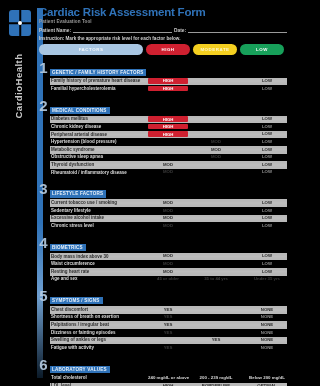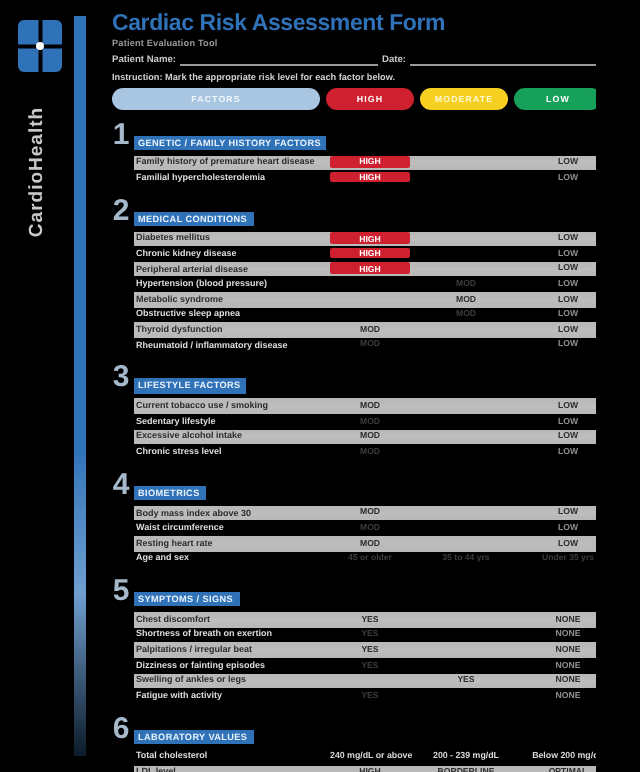--- a/index.html
+++ b/index.html
@@ -19,21 +19,21 @@
   #logo-dot { position:absolute; left:50%; top:50%; width:4px; height:4px; border-radius:50%;
               background:#fff; transform:translate(-50%,-50%); z-index:2; }
   #rail-text { position:absolute; left:-36px; top:75px; width:110px; height:22px;
                transform:rotate(-90deg); transform-origin:center center;
                color:#c9c9c9; font-size:9.5px; font-weight:700; letter-spacing:.5px;
                white-space:nowrap; text-align:center; line-height:22px; }
   #rail-bar { position:absolute; left:37px; top:8px; width:6px; height:370px;
               background:linear-gradient(#2f72b8 0%, #2f72b8 58%, #6f9fd0 78%, #0b1a28 100%); }
 
   
-  #sheet { position:absolute; left:56px; top:6px; width:248px; height:374px; }
+  #sheet { position:absolute; left:39px; top:6px; width:248px; height:374px; }
 
   #title { color:#2f72b8; font-size:11.5px; font-weight:700; letter-spacing:-.2px;
            line-height:12px; white-space:nowrap; }
   #subtitle { color:#9a9a9a; font-size:4.6px; font-weight:700; margin-top:1px; letter-spacing:.1px; }
 
   .fieldrow { display:flex; align-items:flex-end; gap:2px; margin-top:4px; font-size:4.8px;
               color:#c8c8c8; font-weight:700; }
   .fld-label { white-space:nowrap; }
   .fld-line { flex:1; border-bottom:.6px solid #9a9a9a; height:5px; }
   .fld-w { width:58px; }

